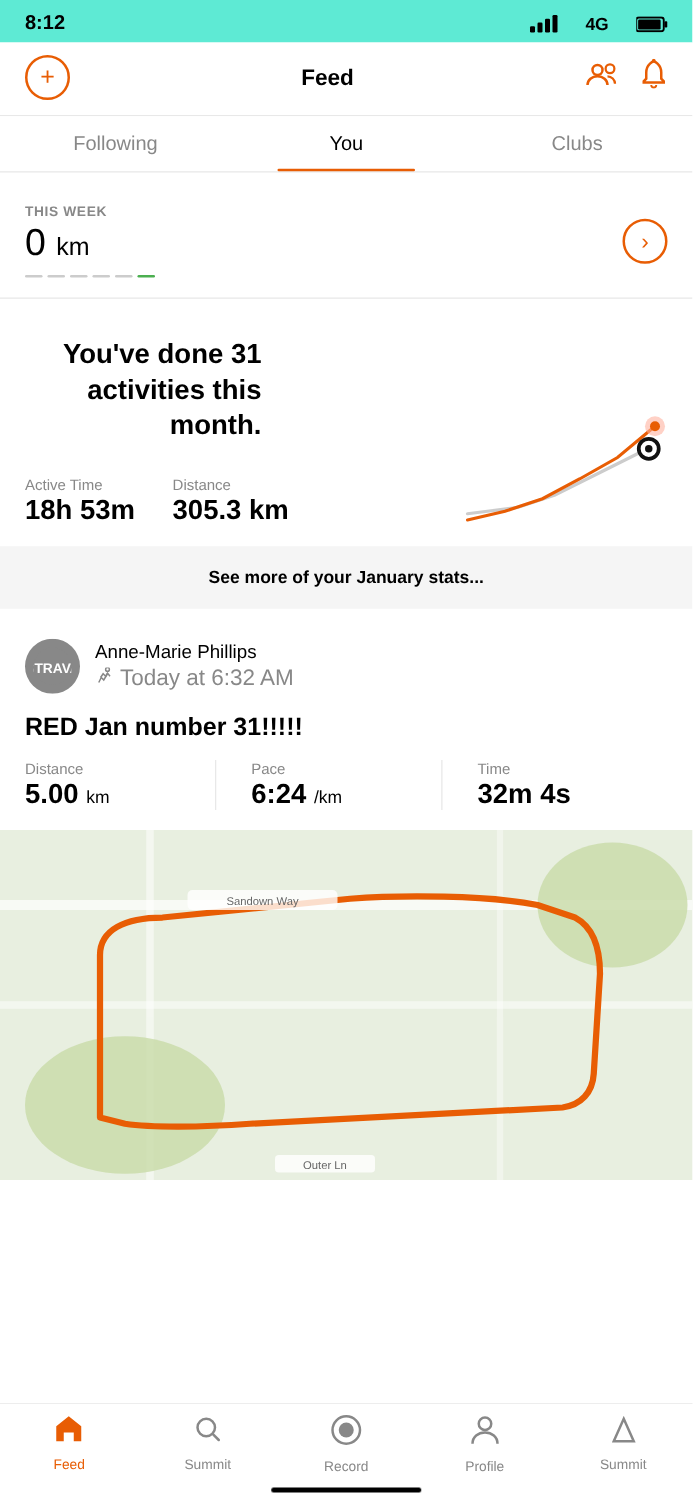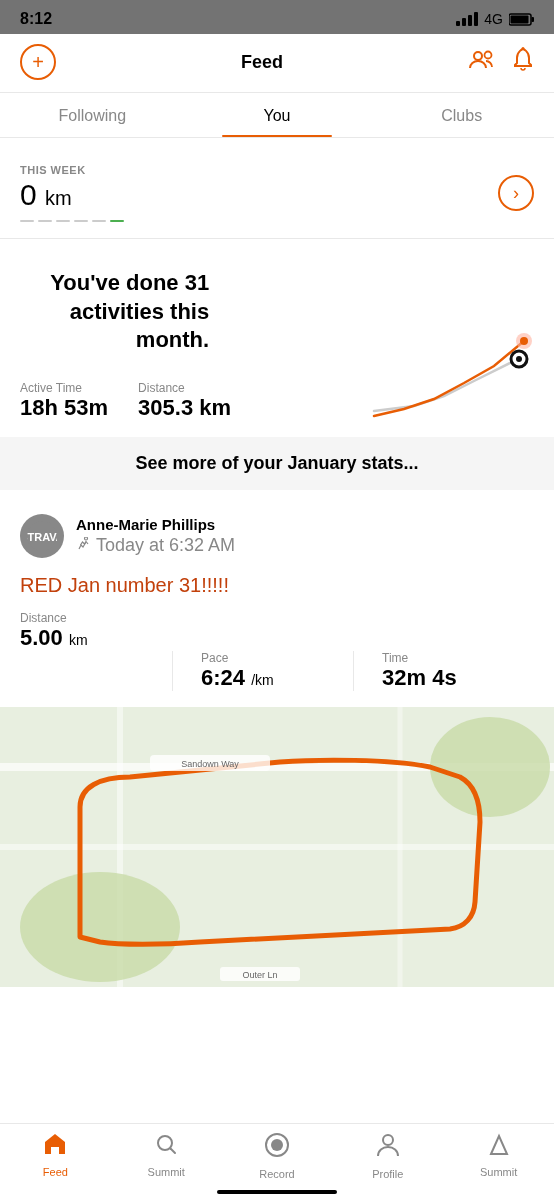--- a/index.html
+++ b/index.html
@@ -11,24 +11,24 @@
       min-height: 1200px;
       overflow-x: hidden;
     }
 
     
     .status-bar {
       display: flex;
       justify-content: space-between;
       align-items: center;
       padding: 10px 20px 6px;
-      background: #737373;
+      background: #5eead4;
     }
     .status-time { font-size: 16px; font-weight: 600; }
-    .status-icons { display: flex; align-items: center; gap: 6px; font-size: 14px; font-weight: 400; }
+    .status-icons { display: flex; align-items: center; gap: 22px; font-size: 14px; font-weight: 700; }
     .signal-bars { display: flex; align-items: flex-end; gap: 2px; }
     .signal-bar { background: #000; border-radius: 1px; width: 4px; }
 
     
     .header {
       display: flex;
       align-items: center;
       justify-content: space-between;
       padding: 10px 20px 12px;
       background: #fff;
@@ -125,21 +125,21 @@
     }
 
     
     .see-more {
       background: #f5f5f5;
       padding: 16px 20px;
       text-align: center;
       margin-top: 16px;
       cursor: pointer;
     }
-    .see-more-text { font-size: 18px; font-weight: 600; color: #000; }
+    .see-more-text { font-size: 14px; font-weight: 600; color: #000; }
 
     
     .activity-card {
       background: #fff;
       margin-top: 8px;
     }
     .activity-header {
       display: flex;
       align-items: center;
       padding: 16px 20px 12px;
@@ -150,35 +150,35 @@
       border-radius: 50%;
       background: #ccc;
       display: flex; align-items: center; justify-content: center;
       overflow: hidden; flex-shrink: 0;
     }
     .avatar-strava {
       font-size: 9px; font-weight: 700; color: #fff; background: #888;
       width: 100%; height: 100%; display: flex; align-items: center; justify-content: center;
     }
     .activity-user-info {}
-    .activity-user-name { font-size: 15px; font-weight: 700; color: #000; }
+    .activity-user-name { font-size: 15px; font-weight: 400; color: #000; }
     .activity-time-row { display: flex; align-items: center; gap: 4px; color: #888; font-size: 18px; margin-top: 2px; }
 
     .activity-title {
-      font-size: 20px; font-weight: 400; color: #c2410c;
+      font-size: 20px; font-weight: 700; color: #000000;
       padding: 4px 20px 14px;
     }
 
     .activity-stats {
       display: flex;
       padding: 0 20px 16px;
       gap: 0;
     }
     .activity-stat { flex: 1; }
-    .activity-stat + .activity-stat { border-left: 1px solid #e8e8e8; padding-left: 28px; margin-top: 40px; }
+    .activity-stat + .activity-stat { border-left: 1px solid #e8e8e8; padding-left: 28px; }
     .activity-stat-label { font-size: 12px; color: #888; }
     .activity-stat-value { font-size: 22px; font-weight: 600; color: #000; }
     .activity-stat-unit { font-size: 14px; font-weight: 400; }
 
     
     .activity-map {
       width: 100%;
       height: 280px;
       background: #e8efe0;
       position: relative;

